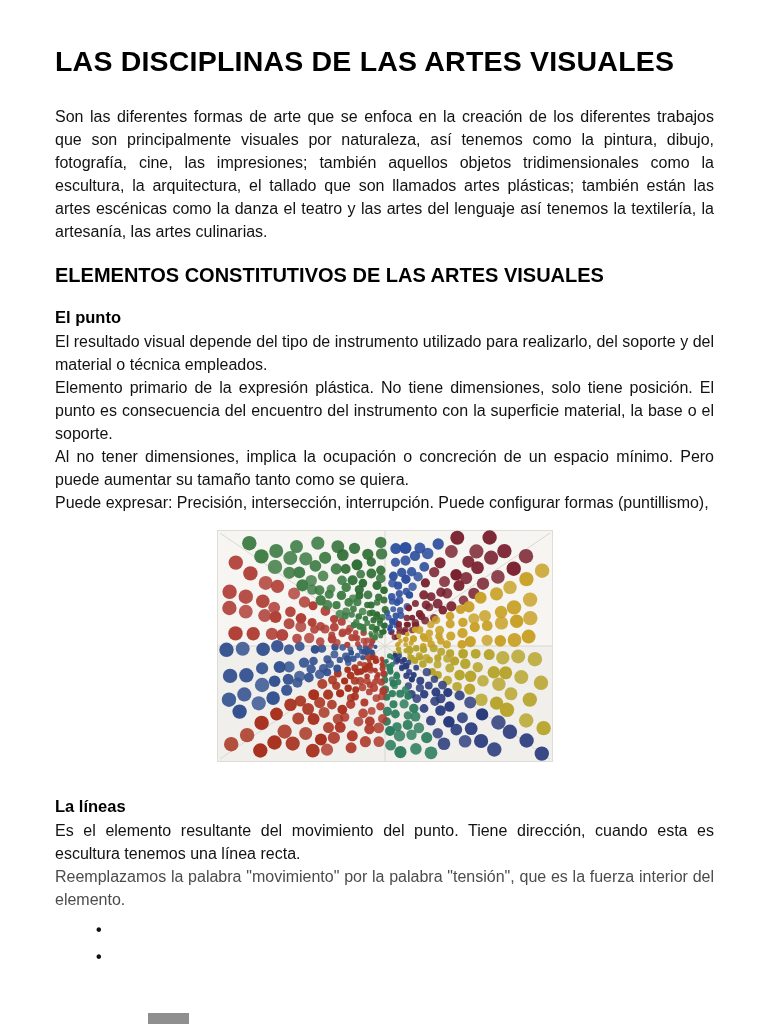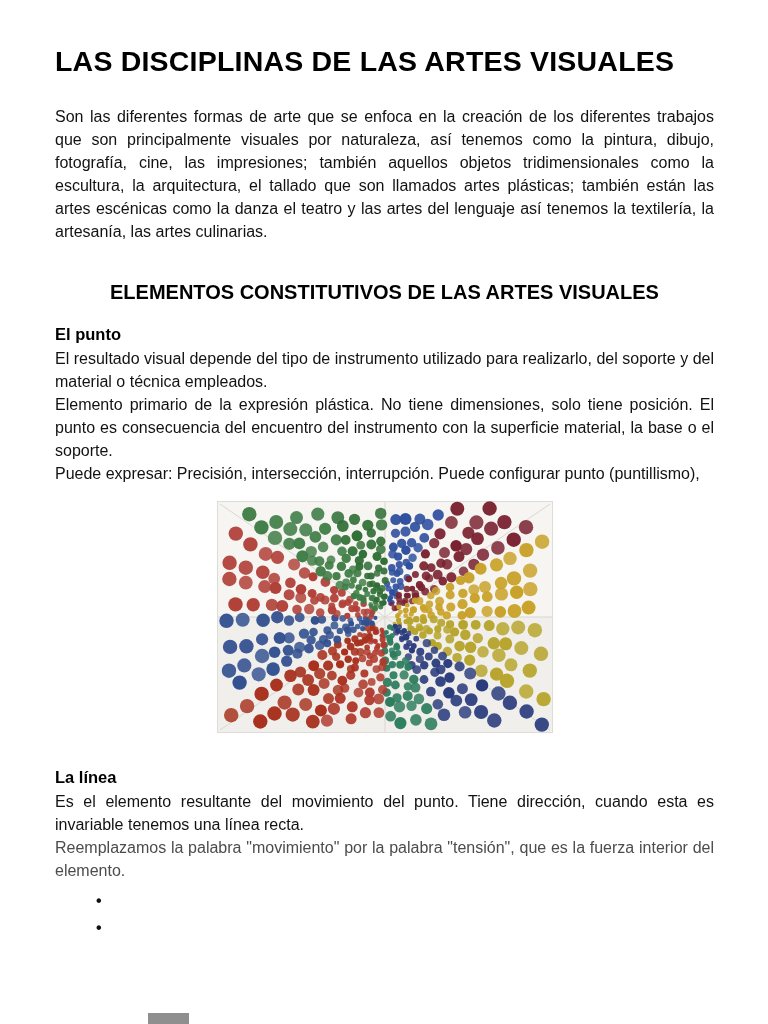--- a/index.html
+++ b/index.html
@@ -23,27 +23,26 @@
     color:#000;
     letter-spacing:.2px;
     margin:5px 0 27px 0;
   }
   .body-text {
     font-size:16px;
     line-height:23px;
     color:#121212;
     text-align:justify;
   }
-  .intro { margin-bottom:38px; }
+  .intro { margin-bottom:21px; }
   h2.section-heading {
     font-size:20px;
     font-weight:bold;
     color:#000;
     margin:0 0 21px 0;
-    text-align:center;
   }
   h3.sub-heading {
     font-size:16.5px;
     font-weight:bold;
     color:#000;
     margin:0 0 3px 0;
   }
   .gray-text { color:#4c4c4c; }
   .artwork-wrap {
     text-align:center;
@@ -78,21 +77,22 @@
 
   <h1 class="doc-title">LAS DISCIPLINAS DE LAS ARTES VISUALES</h1>
 
   <p class="body-text intro">Son las diferentes formas de arte que se enfoca en la creación de los diferentes trabajos que son principalmente visuales por naturaleza, así tenemos como la pintura, dibujo, fotografía, cine, las impresiones; también aquellos objetos tridimensionales como la escultura, la arquitectura, el tallado que son llamados artes plásticas; también están las artes escénicas como la danza el teatro y las artes del lenguaje así tenemos la textilería, la artesanía, las artes culinarias.</p>
 
   <h2 class="section-heading">ELEMENTOS CONSTITUTIVOS DE LAS ARTES VISUALES</h2>
 
   <h3 class="sub-heading">El punto</h3>
   <p class="body-text">El resultado visual depende del tipo de instrumento utilizado para realizarlo, del soporte y del material o técnica empleados.</p>
   <p class="body-text">Elemento primario de la expresión plástica. No tiene dimensiones, solo tiene posición. El punto es consecuencia del encuentro del instrumento con la superficie material, la base o el soporte.</p>
-  <p class="body-text">Puede expresar: Precisión, intersección, interrupción. Puede configurar punto (puntillismo),</p>
+  <p class="body-text">Al no tener dimensiones, implica la ocupación o concreción de un espacio mínimo. Pero puede aumentar su tamaño tanto como se quiera.</p>
+  <p class="body-text">Puede expresar: Precisión, intersección, interrupción. Puede configurar formas (puntillismo),</p>
 
   <div class="artwork-wrap">
     <svg id="artwork-svg" width="336" height="232" viewBox="0 0 336 232" role="img">
         <rect x="0" y="0" width="336" height="232" fill="#f6f5f1"></rect>
         <rect x="0" y="116" width="336" height="116" fill="#f0efeb"></rect>
         <line x1="0" y1="116" x2="336" y2="116" stroke="#d9d7d1" stroke-width="1"></line>
         <line x1="168" y1="0" x2="168" y2="232" stroke="#d9d7d1" stroke-width="1"></line>
         <line x1="3" y1="3" x2="333" y2="229" stroke="#d9d7d1" stroke-width="1"></line>
         <line x1="333" y1="3" x2="3" y2="229" stroke="#d9d7d1" stroke-width="1"></line>
         <rect x="0.5" y="0.5" width="335" height="231" fill="none" stroke="#dedcd6"></rect>
@@ -682,22 +682,22 @@
         <circle cx="168.2" cy="79.5" r="3.5" fill="#2f6e35" fill-opacity="0.90"></circle>
         <circle cx="166.9" cy="70.0" r="3.6" fill="#2f6e35" fill-opacity="0.90"></circle>
         <circle cx="167.0" cy="60.3" r="3.8" fill="#2f6e35" fill-opacity="0.99"></circle>
         <circle cx="163.8" cy="48.4" r="4.8" fill="#2f6e35" fill-opacity="0.84"></circle>
         <circle cx="163.8" cy="40.2" r="4.7" fill="#2f6e35" fill-opacity="0.91"></circle>
         <circle cx="164.6" cy="23.9" r="5.7" fill="#2f6e35" fill-opacity="0.85"></circle>
         <circle cx="163.7" cy="12.4" r="5.7" fill="#2f6e35" fill-opacity="0.87"></circle>
       </svg>
   </div>
 
-  <h3 class="sub-heading">La línea</h3>
-  <p class="body-text">Es el elemento resultante del movimiento del punto. Tiene dirección, cuando esta es invariable tenemos una línea recta.</p>
+  <h3 class="sub-heading">La líneas</h3>
+  <p class="body-text">Es el elemento resultante del movimiento del punto. Tiene dirección, cuando esta es escultura tenemos una línea recta.</p>
   <p class="body-text gray-text">Reemplazamos la palabra "movimiento" por la palabra "tensión", que es la fuerza interior del elemento.</p>
 
   <ul class="bullet-list">
     <li>
       <span class="marker">•</span>
     </li>
     <li>
       <span class="marker">•</span>
     </li>
   </ul>

